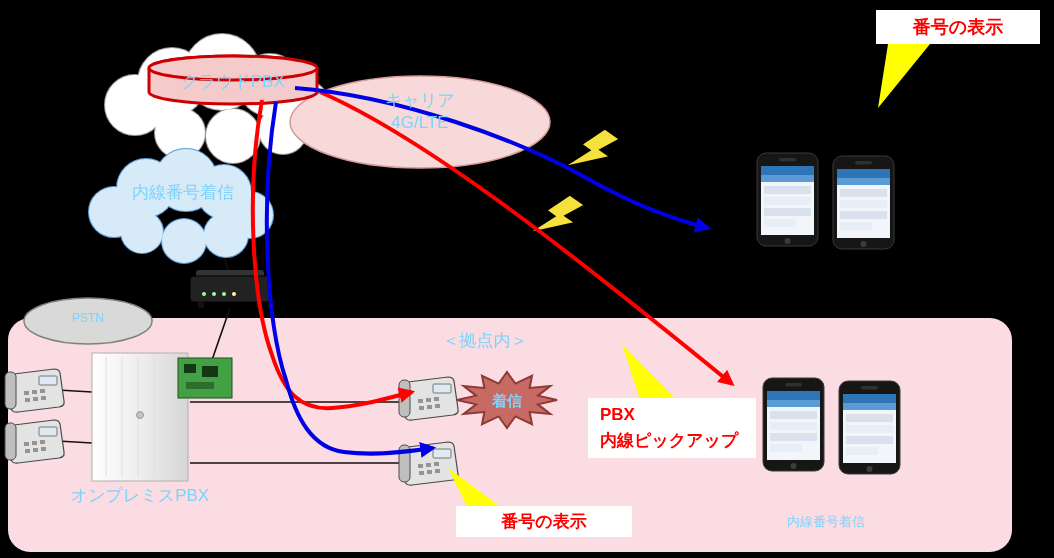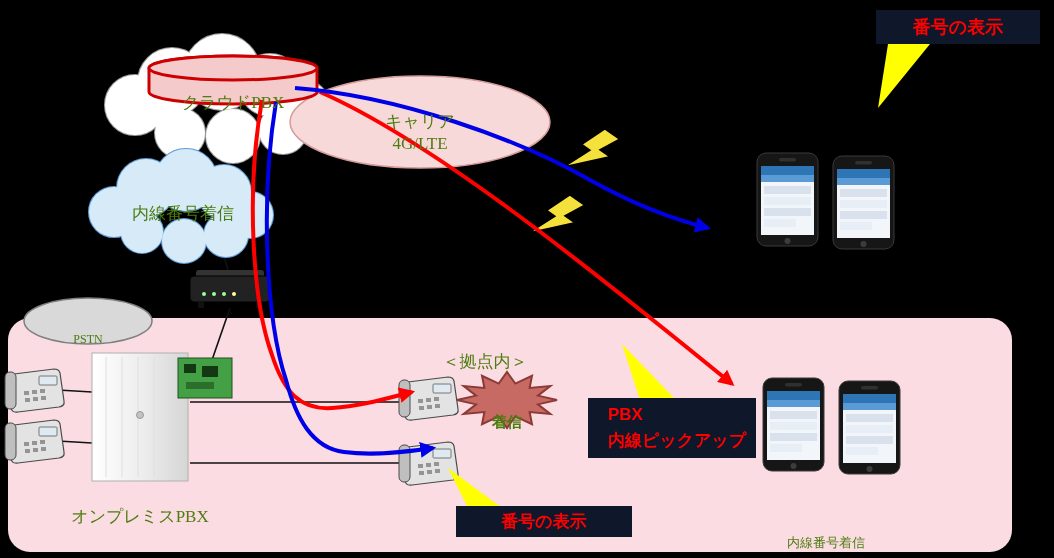--- a/index.html
+++ b/index.html
@@ -1,21 +1,21 @@
 <!DOCTYPE html>
 <html><head>
 <meta charset="utf-8">
 <style>
   html,body{margin:0;padding:0;background:#000;}
   #canvas{position:relative;width:1054px;height:558px;background:#000;overflow:hidden;
           font-family:"Liberation Sans","DejaVu Sans",sans-serif;}
   #canvas > svg{position:absolute;left:0;top:0;}
-  .lbl{position:absolute;color:#4d7c0f;font-family:Liberation Serif, serif;margin-top:21px;}
+  .lbl{position:absolute;color:#7dd3fc;font-family:Liberation Sans, sans-serif;}
   .center{text-align:center;}
-  .callout{position:absolute;background:#0f172a;color:#ff0000;font-weight:bold;
+  .callout{position:absolute;background:#ffffff;color:#ff0000;font-weight:bold;
            font-family:"Liberation Sans","DejaVu Sans",sans-serif;}
 </style>
 </head>
 <body>
 
 <div id="canvas">
 
 <svg width="1054" height="558" viewBox="0 0 1054 558">
   <defs>
     <linearGradient id="cabgrad" x1="0" y1="0" x2="1" y2="0">
@@ -198,18 +198,18 @@
 <div class="lbl center" style="left:50px;top:484px;width:180px;font-size:17px;">オンプレミスPBX</div>
 
 <div class="lbl center" style="left:472px;top:392px;width:70px;font-size:15px;font-weight:600;">着信</div>
 
 <div class="lbl center" style="left:736px;top:513px;width:180px;font-size:13px;">内線番号着信</div>
 
 <div class="callout center" style="left:876px;top:10px;width:164px;height:34px;line-height:34px;font-size:18px;text-align:center;">番号の表示</div>
 
 <div class="callout center" style="left:456px;top:506px;width:176px;height:31px;line-height:31px;font-size:17px;text-align:center;">番号の表示</div>
 
-<div class="callout" style="left:588px;top:398px;width:168px;height:60px;font-size:17px;line-height:26px;padding:4px 0 0 20px;box-sizing:border-box;text-align:left;">
+<div class="callout" style="left:588px;top:398px;width:168px;height:60px;font-size:17px;line-height:26px;padding:4px 0 0 12px;box-sizing:border-box;text-align:left;">
   <div>PBX</div>
   <div>内線ピックアップ</div>
 </div>
 
 </div>
 
 </body></html>

